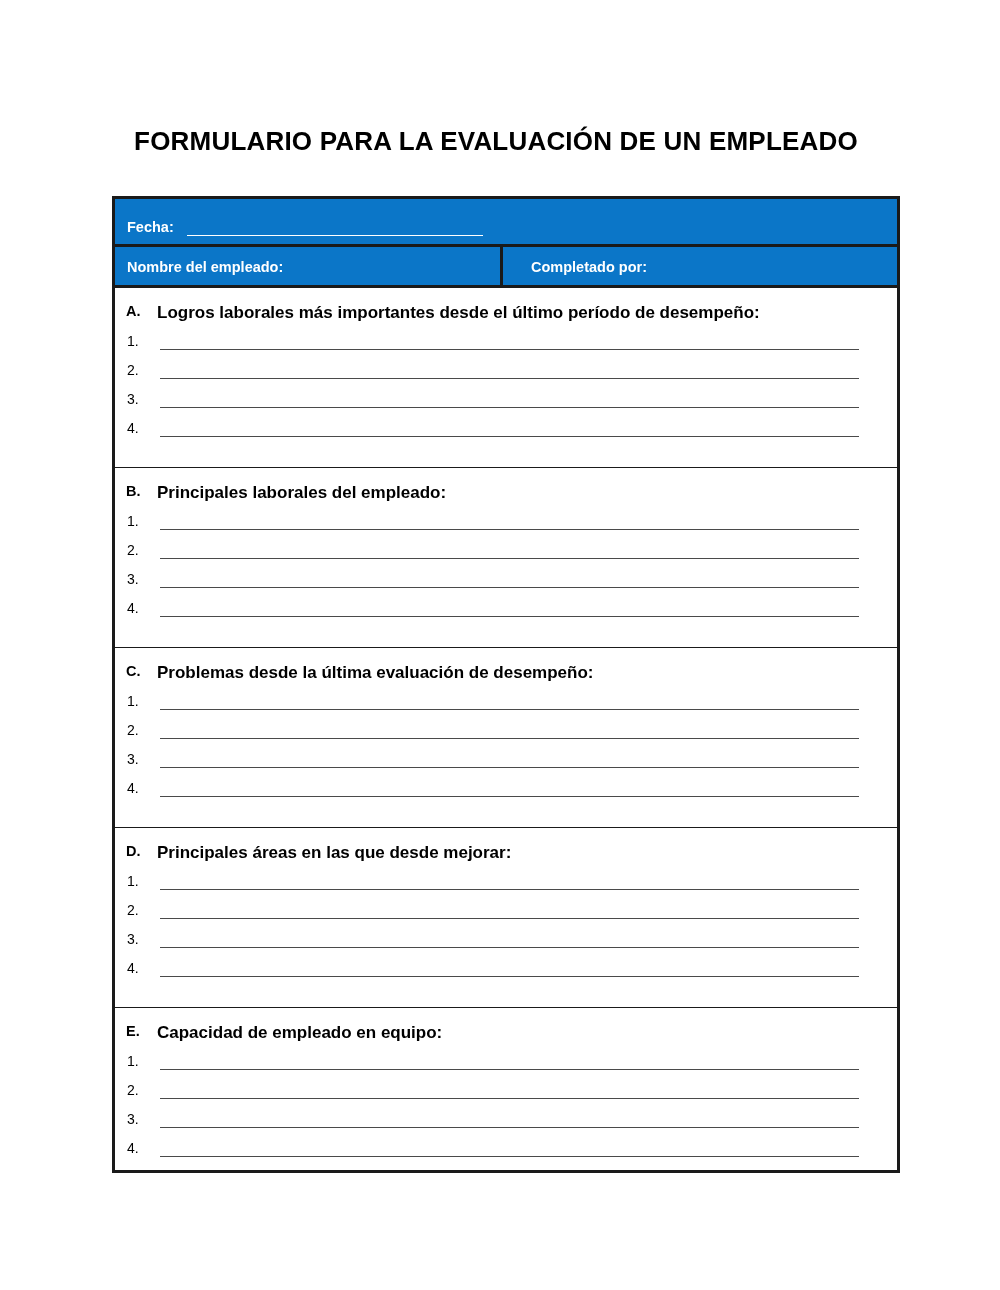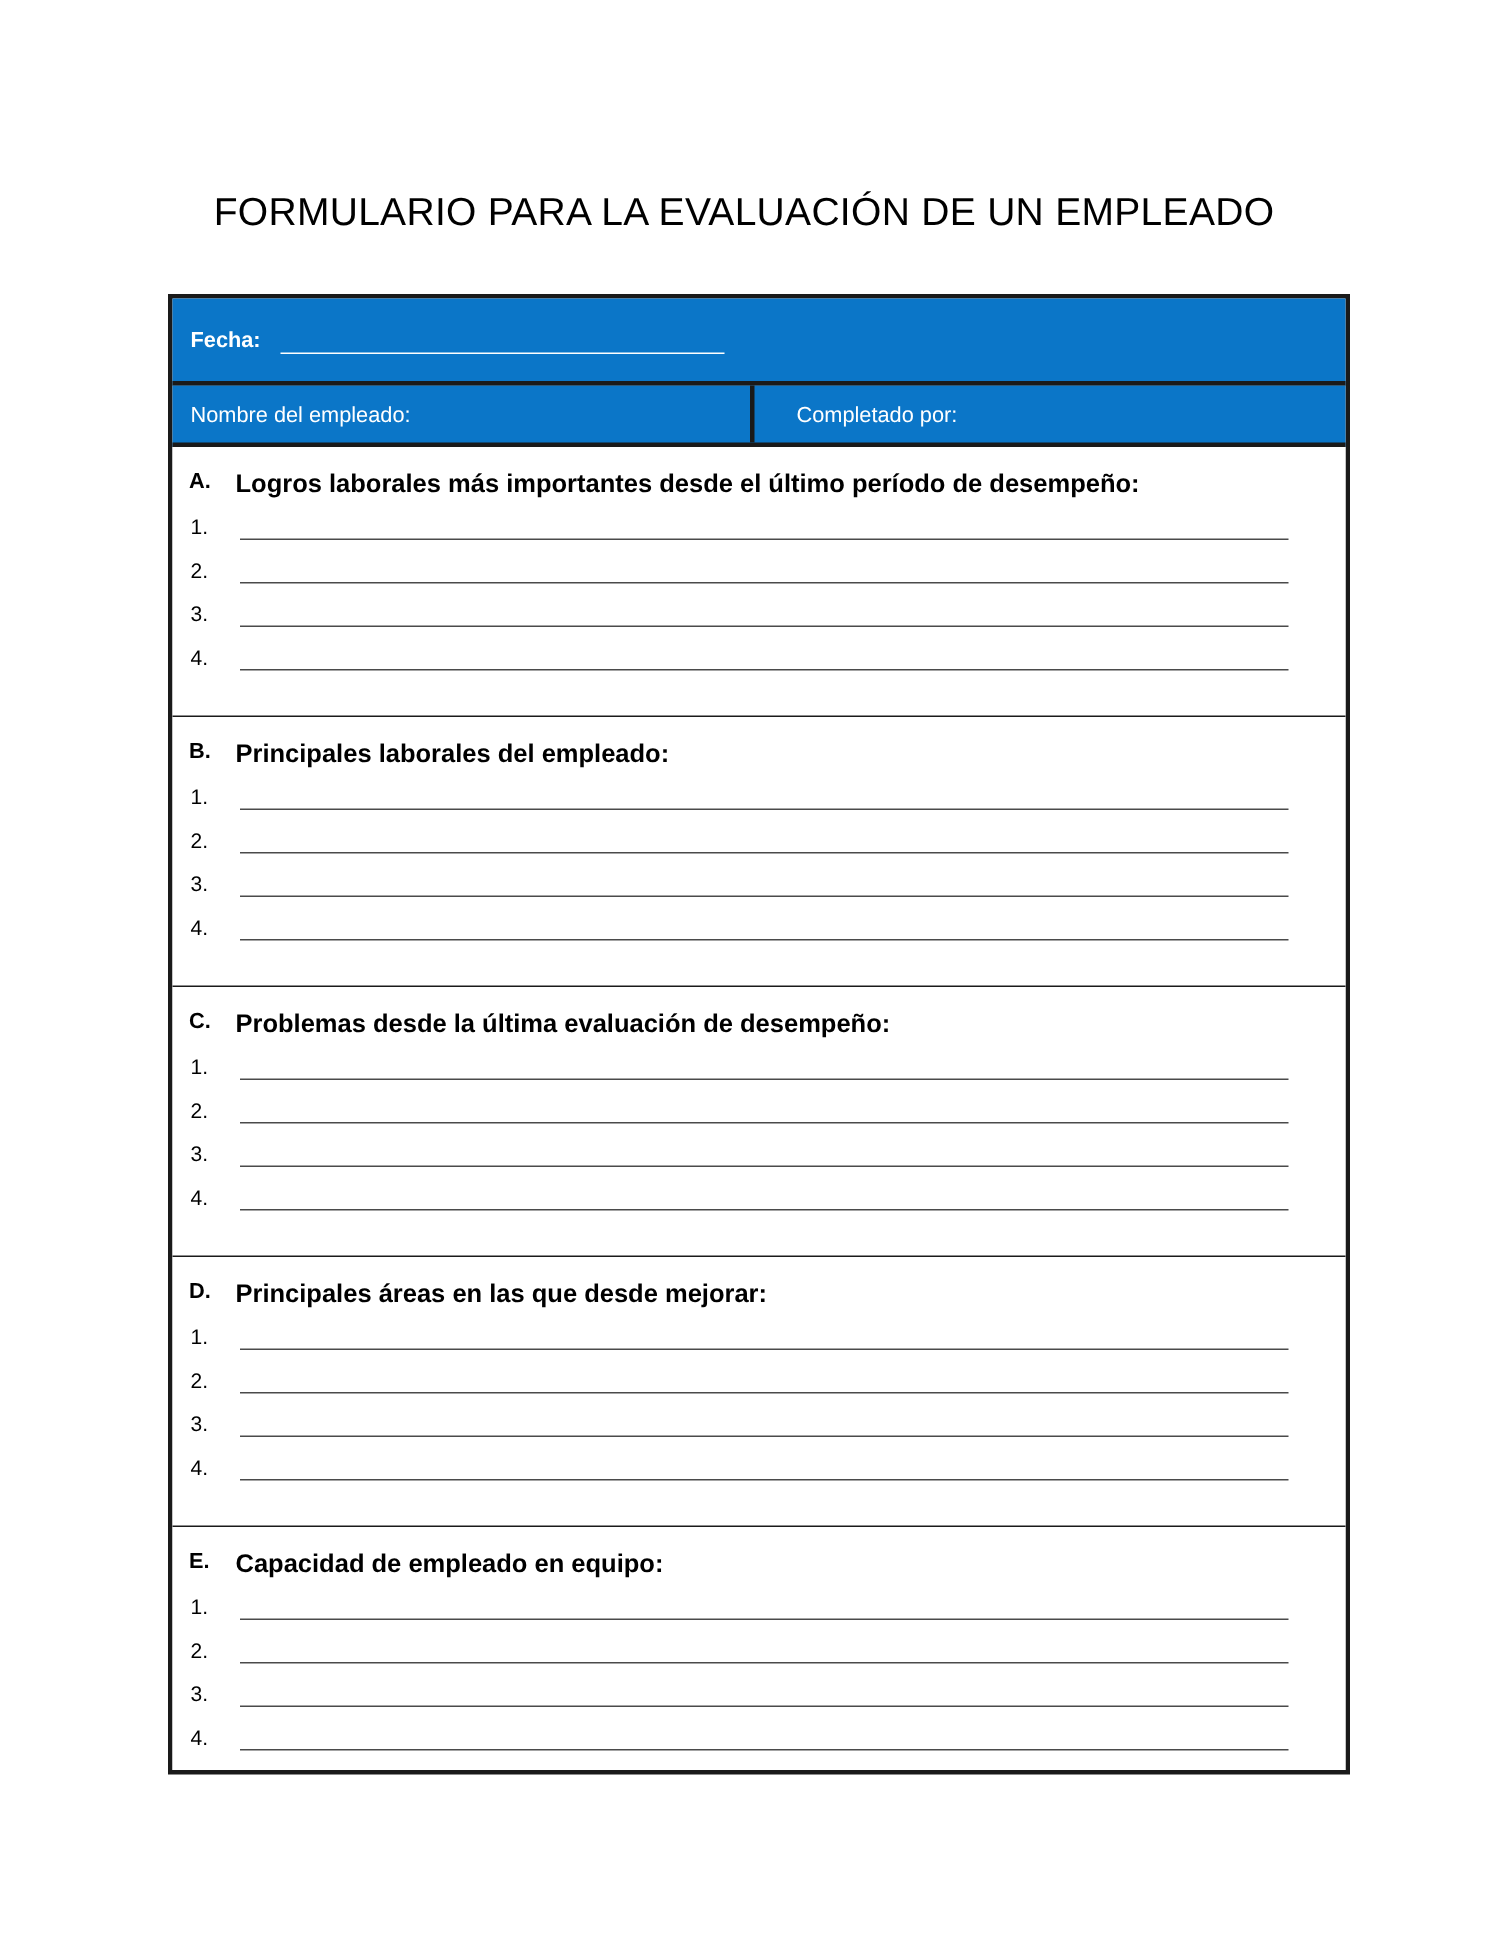--- a/index.html
+++ b/index.html
@@ -26,41 +26,41 @@
   }
 
   
   .doc-title {
     position: absolute;
     left: 0;
     top: 108px;
     width: 992px;
     text-align: center;
     font-size: 26px;
-    font-weight: normal;
+    font-weight: bold;
     letter-spacing: 0.2px;
     line-height: 32px;
     white-space: nowrap;
   }
 
   
   .form-table {
     position: absolute;
     left: 112px;
     top: 196px;
     width: 788px;
     border: 3px solid #1a1a1a;
     box-sizing: border-box;
     background: #ffffff;
   }
 
   
   .hdr-row-date {
     background: #0b76c8;
-    height: 58px;
+    height: 48px;
     position: relative;
     border-bottom: 3px solid #1a1a1a;
     box-sizing: border-box;
   }
   .hdr-date-label {
     position: absolute;
     left: 12px;
     top: 20px;
     font-size: 14.5px;
     font-weight: bold;
@@ -91,21 +91,21 @@
   .hdr-cell-left {
     width: 388px;
     border-right: 3px solid #1a1a1a;
   }
   .hdr-cell-right {
     flex: 1;
     padding-left: 28px;
   }
   .hdr-cell-label {
     font-size: 14.5px;
-    font-weight: normal;
+    font-weight: bold;
     color: #ffffff;
     white-space: nowrap;
   }
 
   
   .section {
     position: relative;
     background: #ffffff;
     border-bottom: 1.6px solid #1a1a1a;
     box-sizing: border-box;

